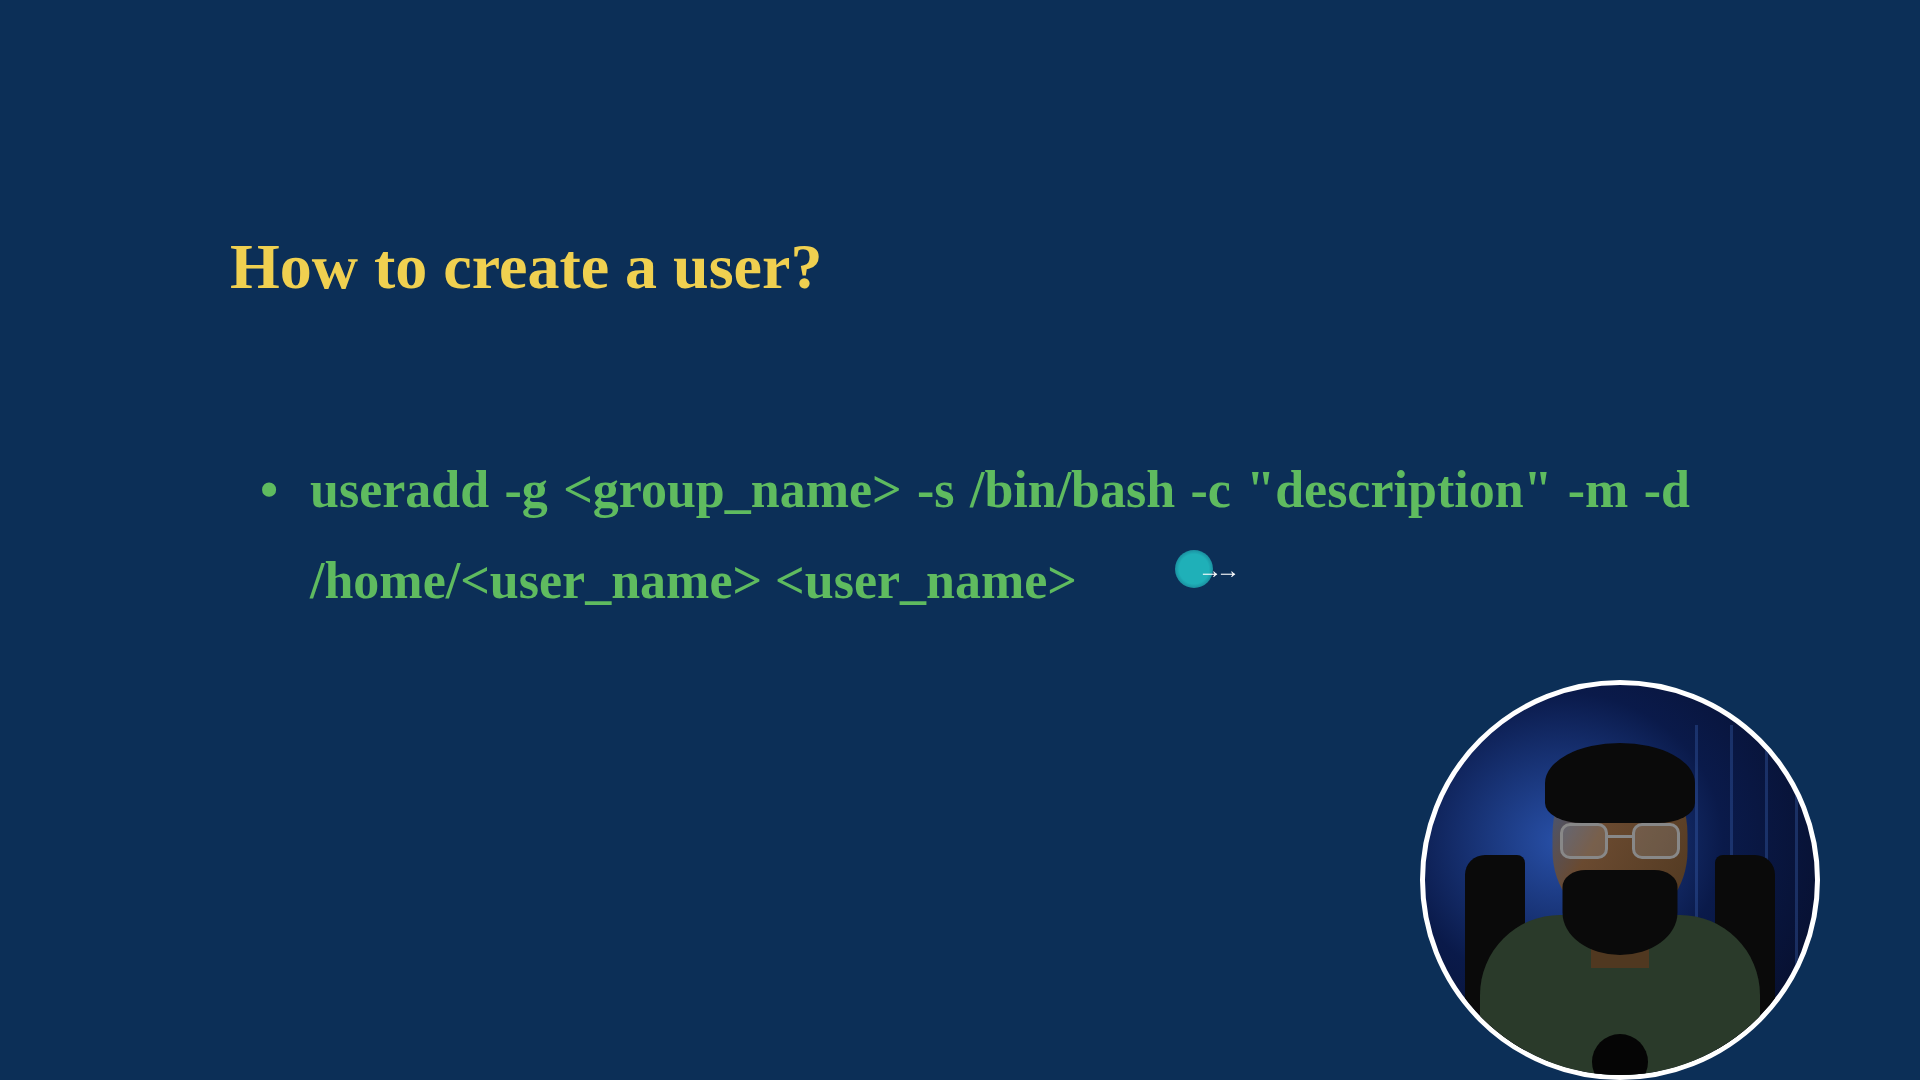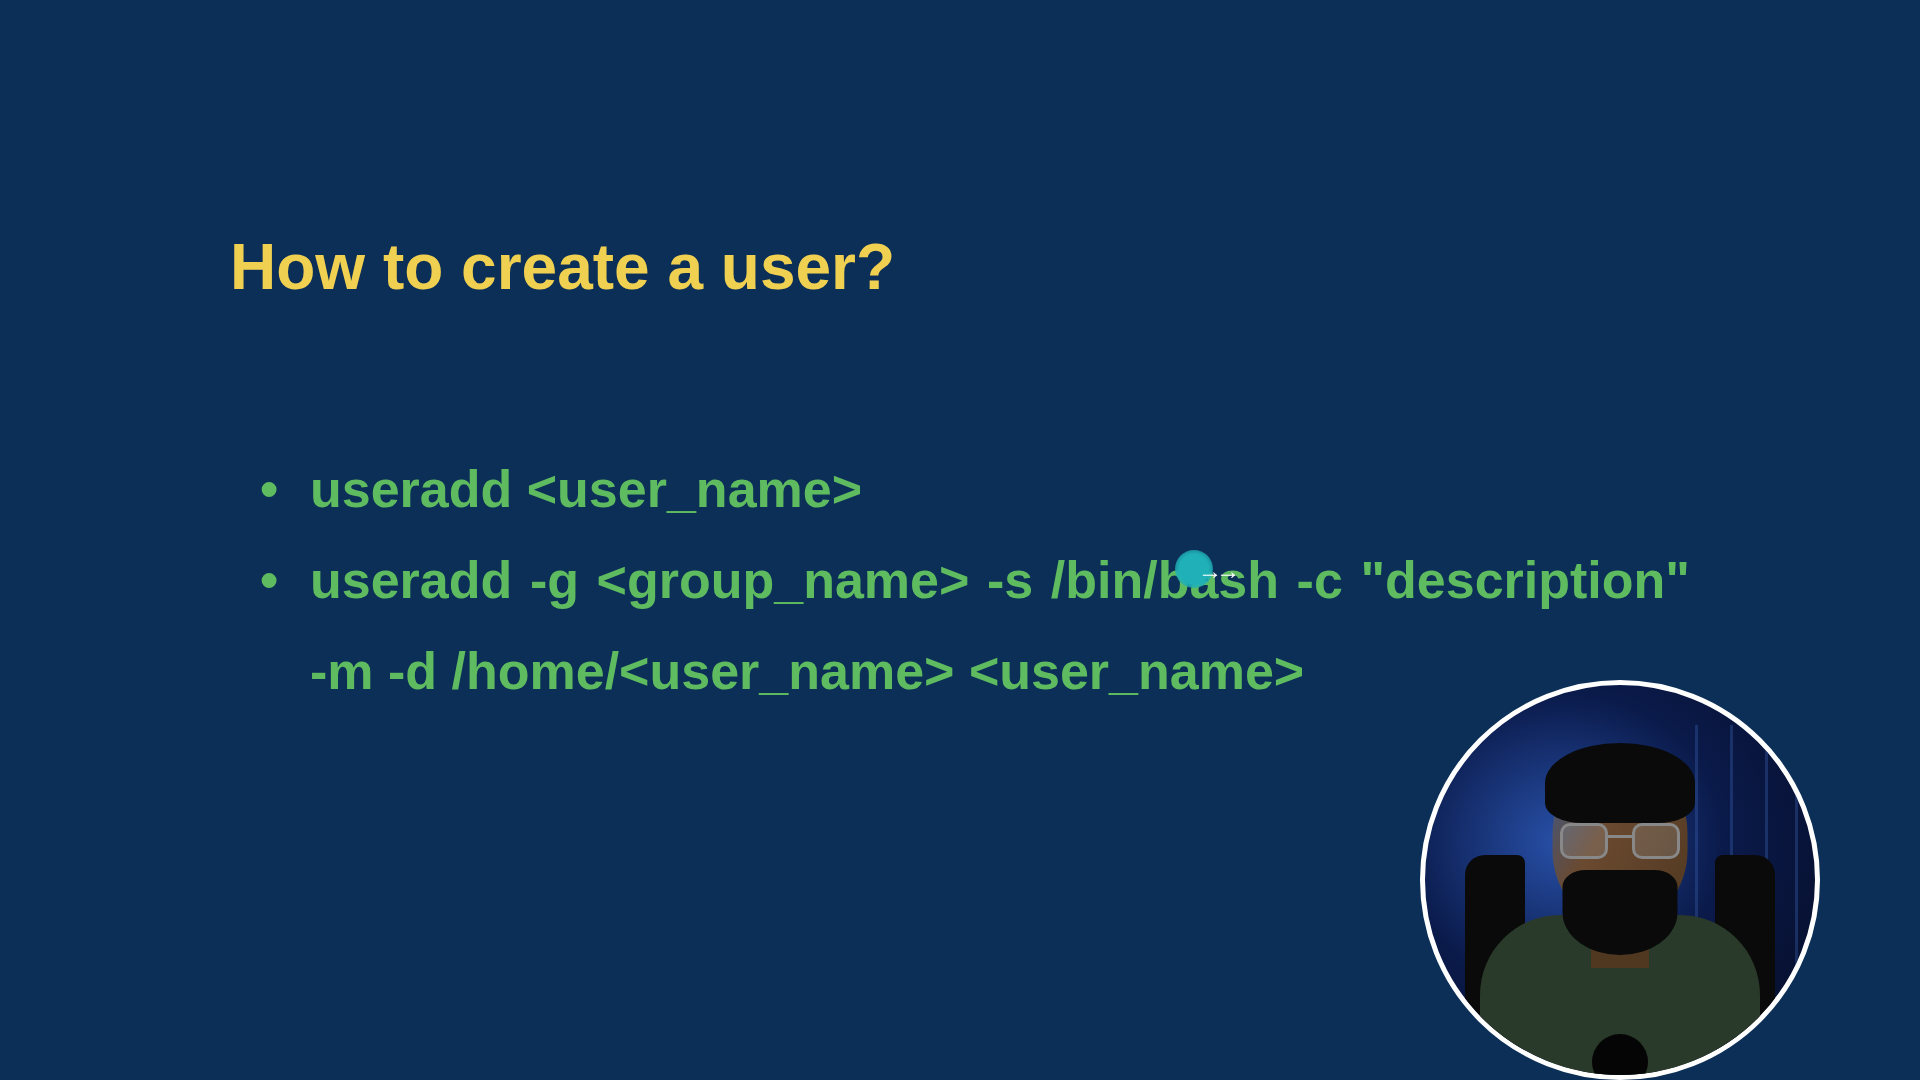--- a/index.html
+++ b/index.html
@@ -1,18 +1,19 @@
 <!DOCTYPE html>
 <html><head>
   <meta charset="utf-8">
   <style>
     * {
       margin: 0;
       padding: 0;
       box-sizing: border-box;
+      font-family: Liberation Serif, serif;
     }
     body {
       width: 1920px;
       height: 1080px;
       background-color: #0c2f57;
       font-family: Arial, Helvetica, sans-serif;
       position: relative;
       overflow: hidden;
     }
     .slide {
@@ -214,21 +215,20 @@
       background: #050505;
       border-radius: 50%;
     }
   </style>
 </head>
 <body>
 
 <div class="slide">
   <h1 class="title">How to create a user?</h1>
   <ul class="bullets">
-    <li class="bullet-item">useradd &lt;user_name&gt;</li>
     <li class="bullet-item justified">useradd -g &lt;group_name&gt; -s /bin/bash -c "description" -m -d /home/&lt;user_name&gt; &lt;user_name&gt;</li>
   </ul>
 </div>
 
 <div class="cursor-highlight"></div>
 <div class="cursor-arrows">→→</div>
 
 <div class="webcam">
   <div class="webcam-inner">
     <div class="door-lines">

